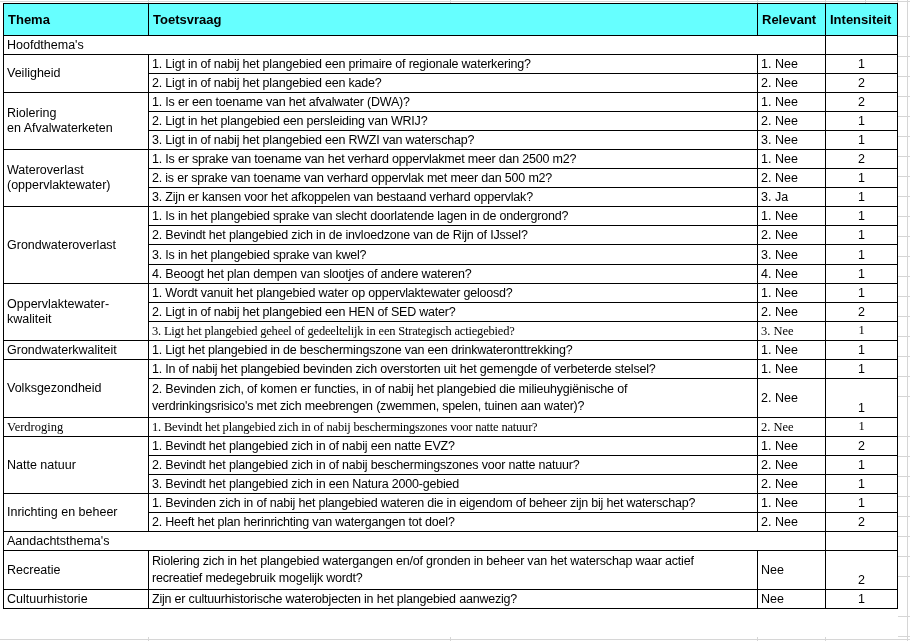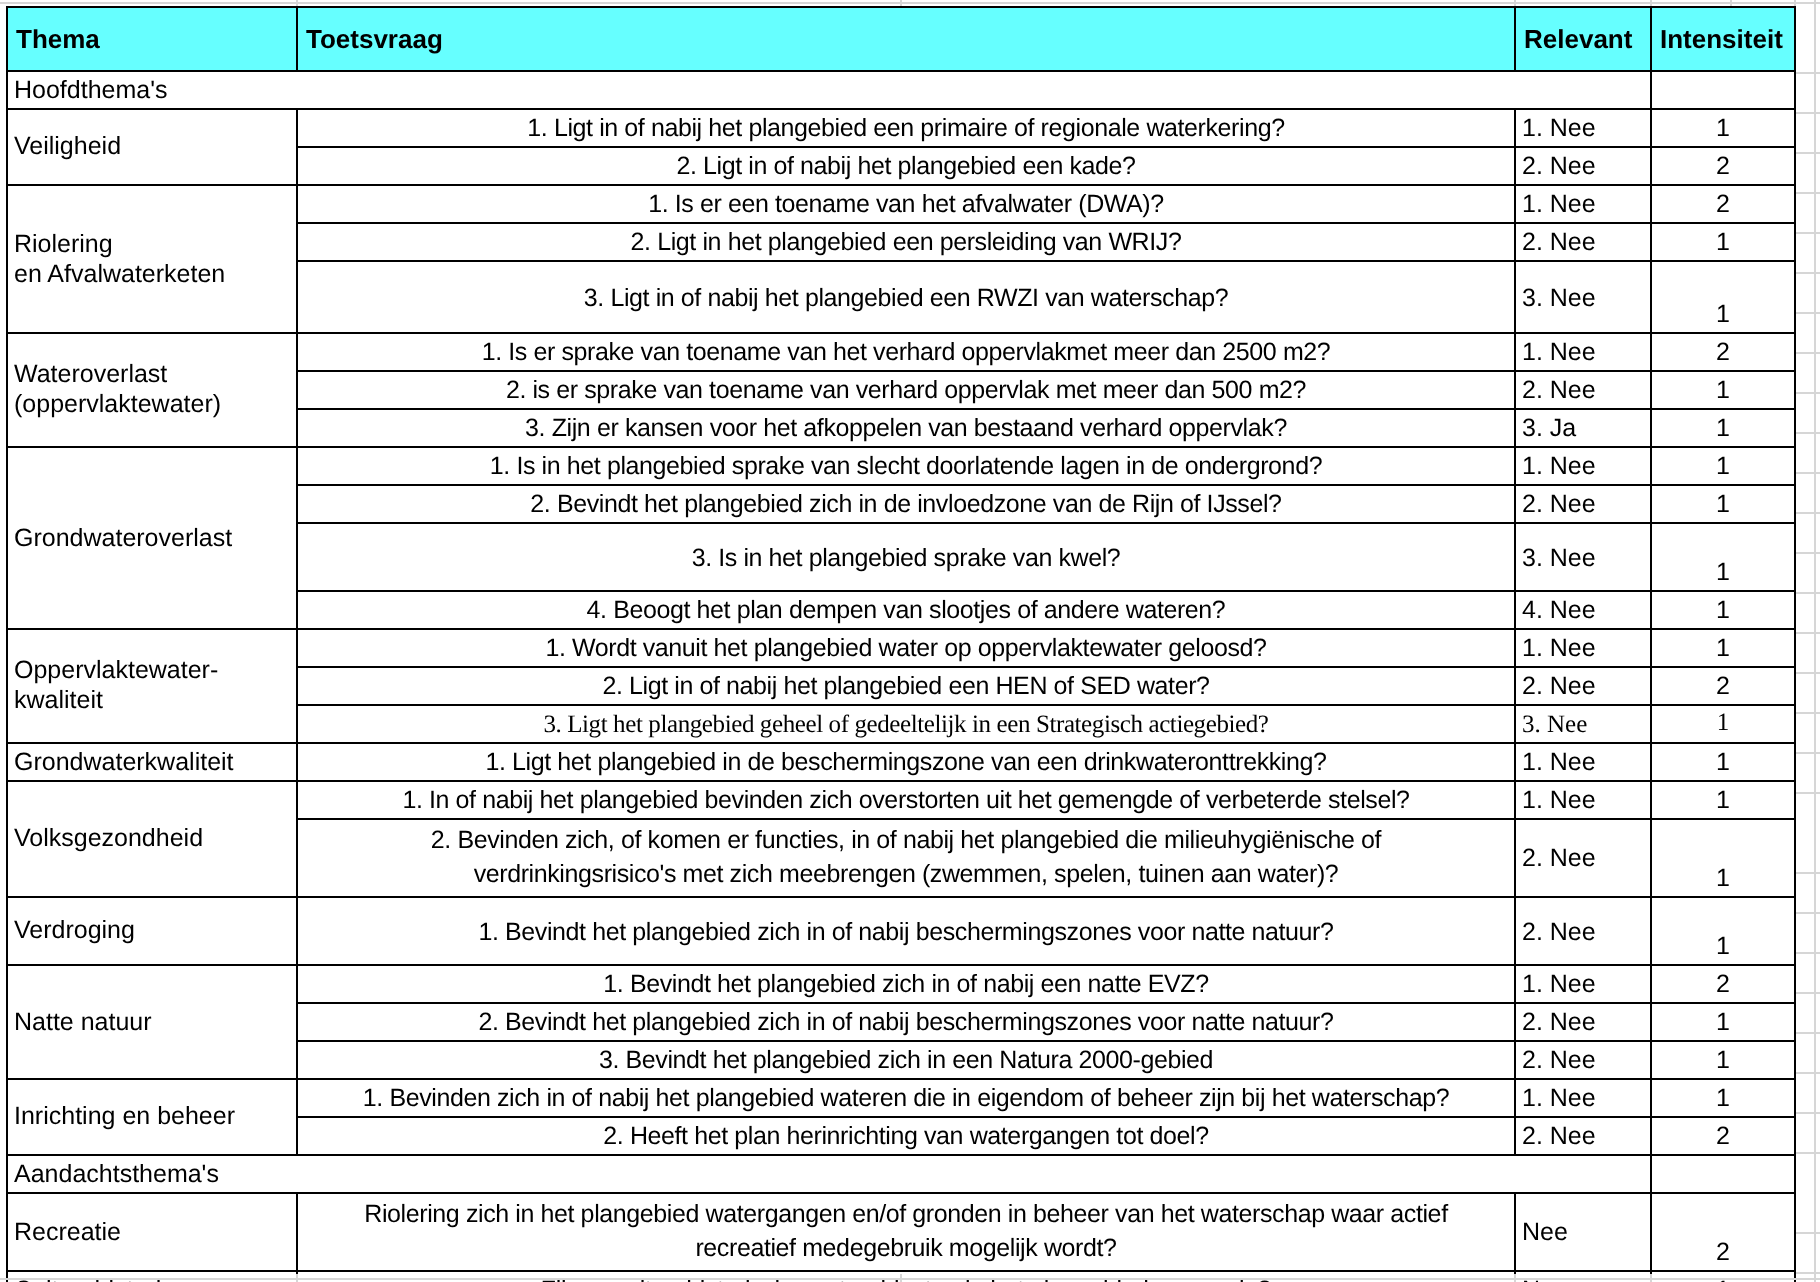--- a/index.html
+++ b/index.html
@@ -14,21 +14,21 @@
     border:1px solid var(--border-c, #000);
     padding:0 3px; font-size:12.5px; overflow:hidden; color:#000;
   }
   tr.header-row { height:32px; }
   tr.header-row th {
     background: var(--header-bg, #66FFFF);
     font-weight:bold; text-align:left; font-size:13px; vertical-align:middle; padding-left:4px;
   }
   td.c-thema   { vertical-align:middle; white-space:pre; line-height:15px; }
   td.c-section { vertical-align:middle; white-space:nowrap; }
-  td.c-q       { vertical-align:middle; white-space:nowrap; letter-spacing:-0.2px;text-align:center; }
+  td.c-q       { vertical-align:middle; white-space:nowrap; letter-spacing:-0.2px; }
   td.c-q.tall  { white-space:pre-line; line-height:17px; }
   td.c-rel     { vertical-align:middle; white-space:nowrap; }
   td.c-int     { text-align:center; vertical-align:bottom; padding-bottom:2px; }
   .gridline { position:absolute; background: var(--grid-c, #D6D6D6); }
 </style>
 </head>
 <body>
 
 <div id="sheet">
   <table>
@@ -67,21 +67,21 @@
 en Afvalwaterketen</td>
           <td class="c-q">1. Is er een toename van het afvalwater (DWA)?</td>
           <td class="c-rel">1. Nee</td>
           <td class="c-int">2</td>
         </tr>
         <tr style="height: 19px;">
           <td class="c-q">2. Ligt in het plangebied een persleiding van WRIJ?</td>
           <td class="c-rel">2. Nee</td>
           <td class="c-int">1</td>
         </tr>
-        <tr style="height: 36px;">
+        <tr style="height: 19px;">
           <td class="c-q">3. Ligt in of nabij het plangebied een RWZI van waterschap?</td>
           <td class="c-rel">3. Nee</td>
           <td class="c-int">1</td>
         </tr>
         <tr style="height: 19px;">
           <td class="c-thema" rowspan="3">Wateroverlast
 (oppervlaktewater)</td>
           <td class="c-q">1. Is er sprake van toename van het verhard oppervlakmet meer dan 2500 m2?</td>
           <td class="c-rel">1. Nee</td>
           <td class="c-int">2</td>
@@ -100,21 +100,21 @@
           <td class="c-thema" rowspan="4">Grondwateroverlast</td>
           <td class="c-q">1. Is in het plangebied sprake van slecht doorlatende lagen in de ondergrond?</td>
           <td class="c-rel">1. Nee</td>
           <td class="c-int">1</td>
         </tr>
         <tr style="height: 19px;">
           <td class="c-q">2. Bevindt het plangebied zich in de invloedzone van de Rijn of IJssel?</td>
           <td class="c-rel">2. Nee</td>
           <td class="c-int">1</td>
         </tr>
-        <tr style="height: 34px;">
+        <tr style="height: 20px;">
           <td class="c-q">3. Is in het plangebied sprake van kwel?</td>
           <td class="c-rel">3. Nee</td>
           <td class="c-int">1</td>
         </tr>
         <tr style="height: 19px;">
           <td class="c-q">4. Beoogt het plan dempen van slootjes of andere wateren?</td>
           <td class="c-rel">4. Nee</td>
           <td class="c-int">1</td>
         </tr>
         <tr style="height: 19px;">
@@ -145,21 +145,21 @@
           <td class="c-q">1. In of nabij het plangebied bevinden zich overstorten uit het gemengde of verbeterde stelsel?</td>
           <td class="c-rel">1. Nee</td>
           <td class="c-int">1</td>
         </tr>
         <tr style="height: 39px;">
           <td class="c-q tall">2. Bevinden zich, of komen er functies, in of nabij het plangebied die milieuhygiënische of
 verdrinkingsrisico's met zich meebrengen (zwemmen, spelen, tuinen aan water)?</td>
           <td class="c-rel">2. Nee</td>
           <td class="c-int">1</td>
         </tr>
-        <tr style="height: 34px;">
+        <tr style="height: 19px; font-family: Liberation Serif, serif;">
           <td class="c-thema" rowspan="1">Verdroging</td>
           <td class="c-q">1. Bevindt het plangebied zich in of nabij beschermingszones voor natte natuur?</td>
           <td class="c-rel">2. Nee</td>
           <td class="c-int">1</td>
         </tr>
         <tr style="height: 19px;">
           <td class="c-thema" rowspan="3">Natte natuur</td>
           <td class="c-q">1. Bevindt het plangebied zich in of nabij een natte EVZ?</td>
           <td class="c-rel">1. Nee</td>
           <td class="c-int">2</td>

